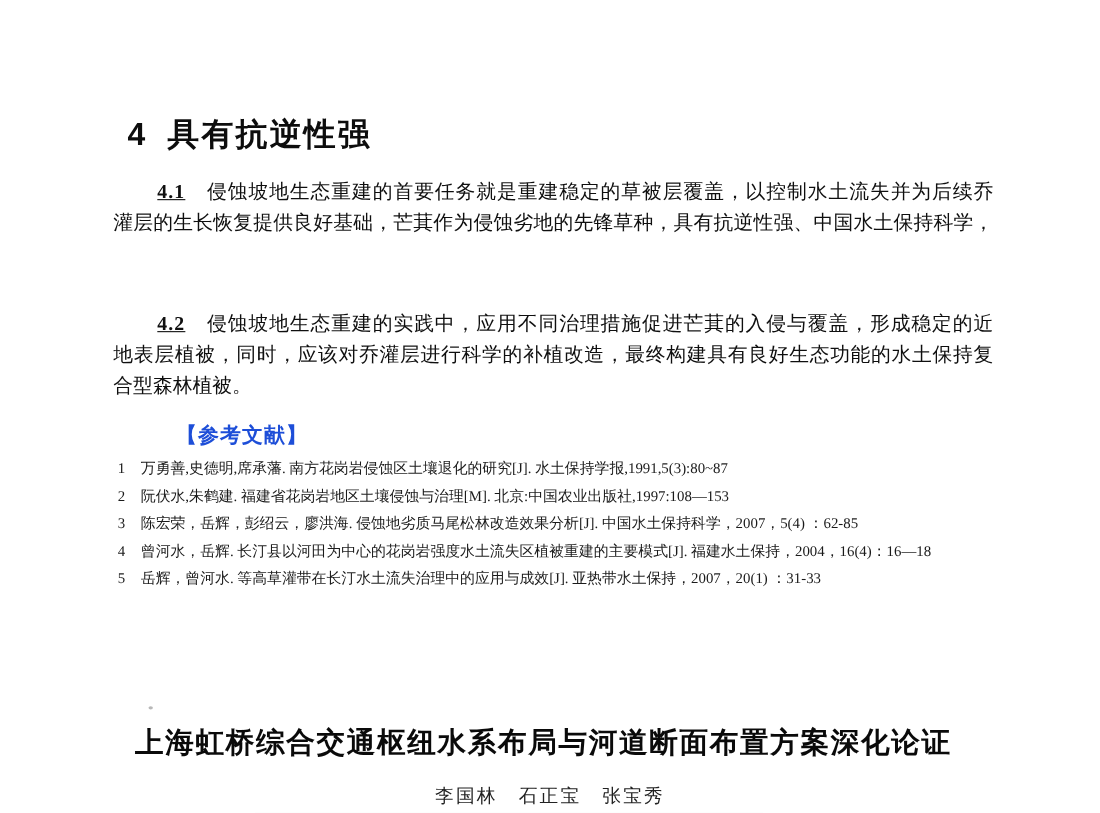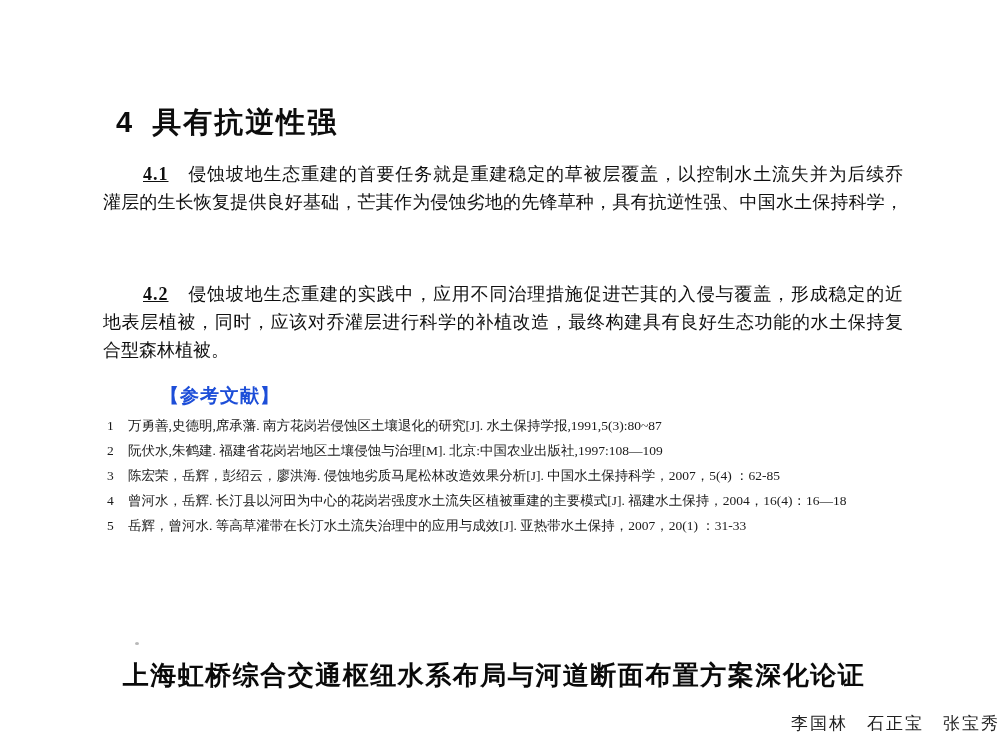--- a/index.html
+++ b/index.html
@@ -33,21 +33,21 @@
   .ref-row{display:flex;white-space:nowrap;}
   .ref-num{width:21px;flex:0 0 21px;}
   .ref-text{flex:1;}
   
   .next-title{
     position:absolute;left:0;top:658px;width:988px;text-align:center;
     font-family:"Liberation Sans","DejaVu Sans",sans-serif;
     font-weight:bold;font-size:26px;letter-spacing:1.5px;color:#0a0a0a;
   }
   .next-authors{
-    position:absolute;left:0;top:712px;width:1000px;text-align:right;
+    position:absolute;left:0;top:712px;width:1000px;text-align:center;
     font-size:17px;letter-spacing:2px;color:#222;
   }
   
   .speck{position:absolute;left:135px;top:642px;width:4px;height:3px;background:#9a9a9a;border-radius:50%;opacity:.7;}
 </style>
 </head>
 <body>
 
 <div class="page">
 
@@ -69,21 +69,21 @@
 
   <div class="refs-heading">【参考文献】</div>
 
   <div class="refs">
     <div class="ref-row">
       <span class="ref-num">1</span>
       <span class="ref-text">万勇善,史德明,席承藩. 南方花岗岩侵蚀区土壤退化的研究[J]. 水土保持学报,1991,5(3):80~87</span>
     </div>
     <div class="ref-row">
       <span class="ref-num">2</span>
-      <span class="ref-text">阮伏水,朱鹤建. 福建省花岗岩地区土壤侵蚀与治理[M]. 北京:中国农业出版社,1997:108—109</span>
+      <span class="ref-text">阮伏水,朱鹤建. 福建省花岗岩地区土壤侵蚀与治理[M]. 北京:中国农业出版社,1997:108—153</span>
     </div>
     <div class="ref-row">
       <span class="ref-num">3</span>
       <span class="ref-text">陈宏荣，岳辉，彭绍云，廖洪海. 侵蚀地劣质马尾松林改造效果分析[J]. 中国水土保持科学，2007，5(4) ：62-85</span>
     </div>
     <div class="ref-row">
       <span class="ref-num">4</span>
       <span class="ref-text">曾河水，岳辉. 长汀县以河田为中心的花岗岩强度水土流失区植被重建的主要模式[J]. 福建水土保持，2004，16(4)：16—18</span>
     </div>
     <div class="ref-row">

